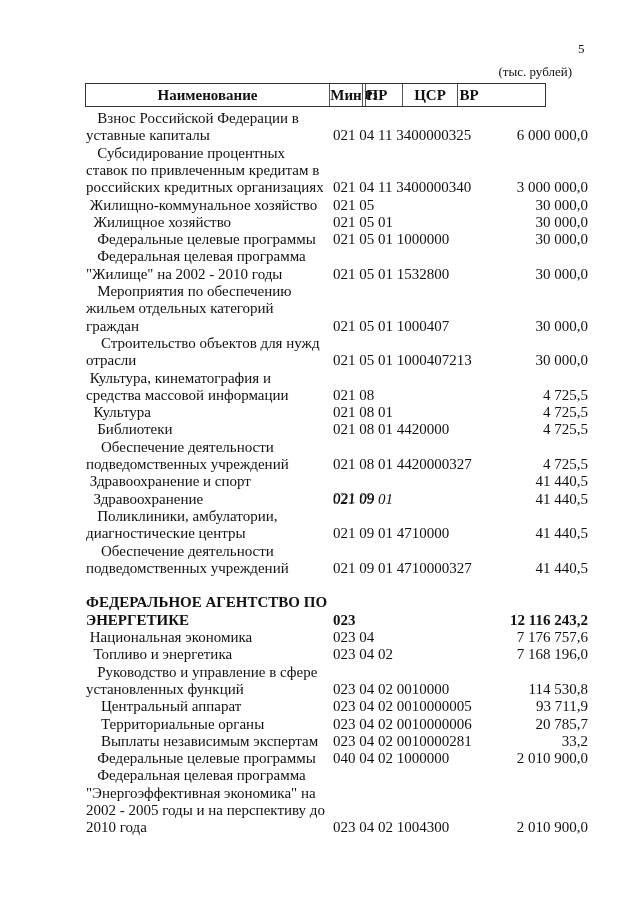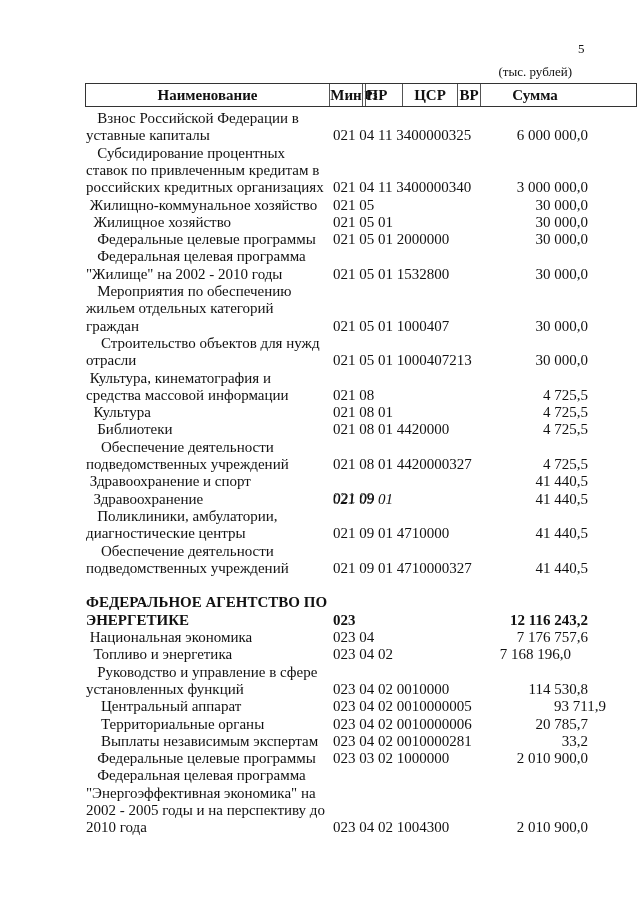--- a/index.html
+++ b/index.html
@@ -7,21 +7,21 @@
     width: 640px; height: 900px; position: relative; overflow: hidden;
     font-family: "Liberation Serif", serif; color: #111;
   }
   .page-number {
     position: absolute; top: 41px; left: 578px; font-size: 13px;
   }
   .units {
     position: absolute; top: 64px; right: 68px; font-size: 13px;
   }
   .hdr {
-    position: absolute; top: 83px; left: 85px; width: 552px; height: 24px;
+    position: absolute; top: 83px; left: 85px; width: 461px; height: 24px;
     border: 1px solid #333; box-sizing: border-box; font-weight: bold; font-size: 15px;
   }
   .hdr .c {
     position: absolute; top: 0; height: 22px; line-height: 22px; text-align: center;
     border-left: 1px solid #555; box-sizing: border-box;
   }
   .hdr .c.first { border-left: none; }
   .rows { position: absolute; left: 0; top: 0; }
   .row { position: absolute; font-size: 15px; line-height: 17.3px; }
   .row .name { position: absolute; left: 86px; width: 250px; white-space: pre; }
@@ -35,21 +35,20 @@
 <div class="page-number">5</div>
 <div class="units">(тыс. рублей)</div>
 
 <div class="hdr">
   <div class="c first" style="left:0;width:243px;">Наименование</div>
   <div class="c" style="left:243px;width:33px;">Мин</div>
   <div class="c" style="left:276px;width:17px;font-size:13px;">Рз</div>
   <div class="c" style="left:279px;width:23px;">ПР</div>
   <div class="c" style="left:316px;width:55px;">ЦСР</div>
   <div class="c" style="left:371px;width:23px;">ВР</div>
-  <div class="c" style="left:394px;width:109px;">Сумма</div>
 </div>
 
 <div class="rows" id="rows">
     <div class="row" style="top: 110px; left: 0px;">
       <div class="name">   Взнос Российской Федерации в
 уставные капиталы</div>
       <div class="code" style="top: 17.3px;">021 04 11 3400000325</div>
       <div class="sum" style="top: 17.3px; right: auto; left: 470px; width: 118px;">6 000 000,0</div>
     </div>
     <div class="row" style="top: 144.6px; left: 0px;">
@@ -64,21 +63,21 @@
       <div class="code" style="top: 0px;">021 05</div>
       <div class="sum" style="top: 0px; right: auto; left: 470px; width: 118px;">30 000,0</div>
     </div>
     <div class="row" style="top: 213.8px; left: 0px;">
       <div class="name">  Жилищное хозяйство</div>
       <div class="code" style="top: 0px;">021 05 01</div>
       <div class="sum" style="top: 0px; right: auto; left: 470px; width: 118px;">30 000,0</div>
     </div>
     <div class="row" style="top: 231.1px; left: 0px;">
       <div class="name">   Федеральные целевые программы</div>
-      <div class="code" style="top: 0px;">021 05 01 2000000</div>
+      <div class="code" style="top: 0px;">021 05 01 1000000</div>
       <div class="sum" style="top: 0px; right: auto; left: 470px; width: 118px;">30 000,0</div>
     </div>
     <div class="row" style="top: 248.4px; left: 0px;">
       <div class="name">   Федеральная целевая программа
 "Жилище" на 2002 - 2010 годы</div>
       <div class="code" style="top: 17.3px;">021 05 01 1532800</div>
       <div class="sum" style="top: 17.3px; right: auto; left: 470px; width: 118px;">30 000,0</div>
     </div>
     <div class="row" style="top: 283px; left: 0px;">
       <div class="name">   Мероприятия по обеспечению
@@ -144,46 +143,46 @@
       <div class="sum" style="top: 17.3px; right: auto; left: 470px; width: 118px;">12 116 243,2</div>
     </div>
     <div class="row" style="top: 629px; left: 0px;">
       <div class="name"> Национальная экономика</div>
       <div class="code" style="top: 0px;">023 04</div>
       <div class="sum" style="top: 0px; right: auto; left: 470px; width: 118px;">7 176 757,6</div>
     </div>
     <div class="row" style="top: 646.3px; left: 0px;">
       <div class="name">  Топливо и энергетика</div>
       <div class="code" style="top: 0px;">023 04 02</div>
-      <div class="sum" style="top: 0px; right: auto; left: 453px; width: 118px;">7 168 196,0</div>
+      <div class="sum" style="top: 0px; right: auto; left: 470px; width: 118px;">7 168 196,0</div>
     </div>
     <div class="row" style="top: 663.6px; left: 0px;">
       <div class="name">   Руководство и управление в сфере
 установленных функций</div>
       <div class="code" style="top: 17.3px;">023 04 02 0010000</div>
       <div class="sum" style="top: 17.3px; right: auto; left: 470px; width: 118px;">114 530,8</div>
     </div>
     <div class="row" style="top: 698.2px; left: 0px;">
       <div class="name">    Центральный аппарат</div>
       <div class="code" style="top: 0px;">023 04 02 0010000005</div>
-      <div class="sum" style="top: 0px; right: auto; left: 488px; width: 118px;">93 711,9</div>
+      <div class="sum" style="top: 0px; right: auto; left: 470px; width: 118px;">93 711,9</div>
     </div>
     <div class="row" style="top: 715.5px; left: 0px;">
       <div class="name">    Территориальные органы</div>
       <div class="code" style="top: 0px;">023 04 02 0010000006</div>
       <div class="sum" style="top: 0px; right: auto; left: 470px; width: 118px;">20 785,7</div>
     </div>
     <div class="row" style="top: 732.8px; left: 0px;">
       <div class="name">    Выплаты независимым экспертам</div>
       <div class="code" style="top: 0px;">023 04 02 0010000281</div>
       <div class="sum" style="top: 0px; right: auto; left: 470px; width: 118px;">33,2</div>
     </div>
     <div class="row" style="top: 750.1px; left: 0px;">
       <div class="name">   Федеральные целевые программы</div>
-      <div class="code" style="top: 0px;">023 03 02 1000000</div>
+      <div class="code" style="top: 0px;">040 04 02 1000000</div>
       <div class="sum" style="top: 0px; right: auto; left: 470px; width: 118px;">2 010 900,0</div>
     </div>
     <div class="row" style="top: 767.4px; left: 0px;">
       <div class="name">   Федеральная целевая программа
 "Энергоэффективная экономика" на
 2002 - 2005 годы и на перспективу до
 2010 года</div>
       <div class="code" style="top: 51.9px;">023 04 02 1004300</div>
       <div class="sum" style="top: 51.9px; right: auto; left: 470px; width: 118px;">2 010 900,0</div>
     </div>

